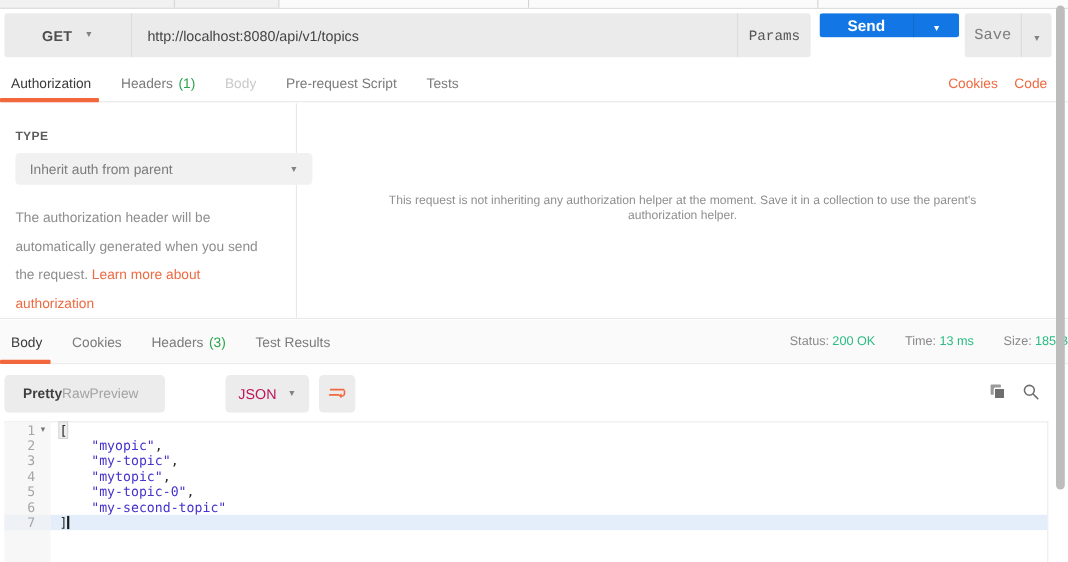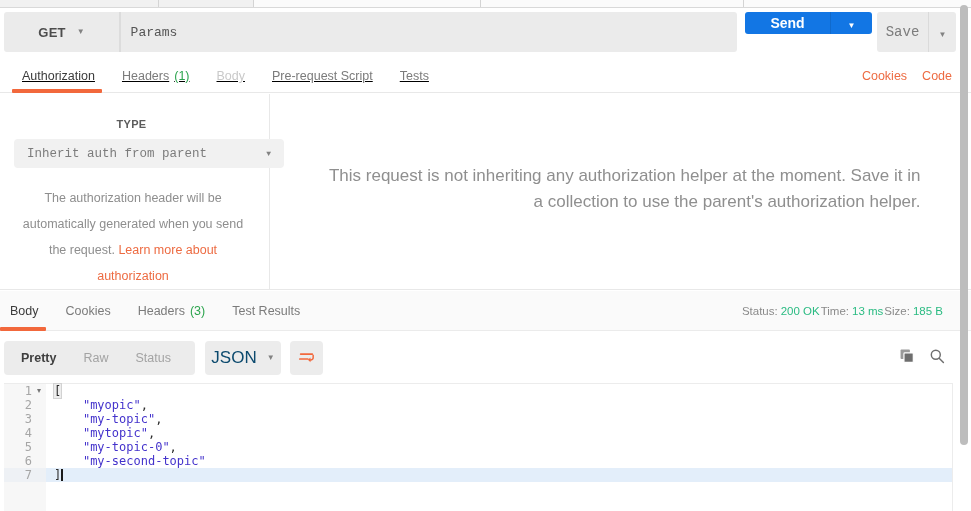--- a/index.html
+++ b/index.html
@@ -35,65 +35,65 @@
   .save-group { position:absolute; left:873px; top:0; width:79px; height:40px;
     border-radius:3px; overflow:hidden; display:flex; background:#ebebeb; }
   .save-main { flex:1; border:none; background:transparent; color:#7d7d7d; font-size:14px;
     cursor:pointer; font-family:Liberation Mono, monospace; }
   .save-caret { width:28px; border:none; background:transparent; cursor:pointer;
     border-left:1px solid #dadada; }
 
   
   .req-tabs { position:absolute; top:60px; left:0; width:100%; height:33px;
     border-bottom:1px solid #e8e8e8; display:flex; align-items:center;
-    padding-left:22px; gap:27px;text-decoration:underline; }
+    padding-left:10px; gap:27px; }
   .tab { position:relative; font-size:12.5px; color:#7b7b7b; cursor:pointer;
     height:100%; display:flex; align-items:center; gap:5px; }
   .tab .count { color:#2ca44e; }
   .tab.disabled { color:#c9c9c9; }
   .tab.active { color:#3b3b3b; }
   .tab.active::after { content:""; position:absolute; left:-10px; right:-7px;
     bottom:-1px; height:4px; background:#f2683c; border-radius:1px; }
   .req-links { position:absolute; top:69px; right:19px; display:flex; gap:15px; }
   .req-links a { font-size:12.5px; color:#ed6b42; cursor:pointer; text-decoration:none; }
 
   
   .auth-section { position:absolute; top:94px; left:0; width:100%; height:196px;
     display:flex; border-bottom:1px solid #e8e8e8; background:#fff; }
-  .auth-left { width:270px; border-right:1px solid #e8e8e8; padding:24px 20px 0 14px;text-align:center; }
+  .auth-left { width:270px; border-right:1px solid #e8e8e8; padding:24px 20px 0 14px; }
   .type-label { font-size:11px; font-weight:700; color:#5c5c5c; letter-spacing:.3px; }
   .type-select { margin-top:9px; width:270px; height:29px; background:#f1f1f1;
     border-radius:4px; display:flex; align-items:center; justify-content:space-between;
-    padding:0 13px; cursor:pointer;font-family:Liberation Mono, monospace; }
+    padding:0 13px; cursor:pointer; }
   .type-select span:first-child { font-size:12.5px; color:#7c7c7c; }
   .auth-desc { margin-top:17px; width:238px; font-size:12.5px; line-height:26px; color:#8e8e8e; }
   .learn-link { color:#ed6b42; text-decoration:none; cursor:pointer; }
   .auth-right { flex:1; display:flex; align-items:center; justify-content:center; }
-  .auth-message { width:600px; text-align:right; font-size:17px; line-height:26px;
+  .auth-message { width:600px; text-align:center; font-size:11px; line-height:14px;
     color:#8f8f8f; margin-top:-6px; }
 
   
   .resp-header { position:absolute; top:291px; left:0; width:100%; height:40px;
     background:#fafafa; border-bottom:1px solid #ebebeb; display:flex;
     align-items:center; }
   .resp-tabs { display:flex; align-items:center; gap:27px; padding-left:10px; height:100%; }
-  .resp-meta { margin-left:auto; display:flex; gap:1px; padding-right:28px; }
+  .resp-meta { margin-left:auto; display:flex; gap:27px; }
   .meta-item { font-size:11.5px; color:#8a8a8a; }
   .meta-item .val { color:#2abb82; margin-left:3px; }
 
   
   .resp-toolbar { position:absolute; top:332px; left:0; width:100%; height:50px; background:#fff; }
   .view-group { position:absolute; left:4px; top:9px; height:34px; background:#ececec;
-    border-radius:4px; display:flex; align-items:center; padding:0 24px 0 17px; gap:27px; }
+    border-radius:4px; display:flex; align-items:center; padding:0 24px 0 17px; }
   .view-mode { font-size:12.5px; color:#a3a3a3; cursor:pointer; }
   .view-mode.active { color:#3f3f3f; font-weight:600; }
   .format-select { position:absolute; left:205px; top:9px; width:76px; height:34px;
     background:#ececec; border-radius:4px; display:flex; align-items:center;
     justify-content:center; gap:10px; cursor:pointer; }
-  .format-select span:first-child { font-size:17px; color:#0c4a6e; }
+  .format-select span:first-child { font-size:13px; color:#be185d; }
   .wrap-btn { position:absolute; left:290px; top:9px; width:33px; height:34px;
     background:#ececec; border:none; border-radius:4px; cursor:pointer;
     display:flex; align-items:center; justify-content:center; }
   .right-icons { position:absolute; right:26px; top:15px; display:flex; gap:14px; }
   .right-icons span { cursor:pointer; display:flex; align-items:center; }
 
   
   .editor { position:absolute; top:383px; left:4px; right:18px; bottom:0;
     border-top:1px solid #ececec; border-right:1px solid #ececec;
     font-family:"DejaVu Sans Mono", monospace; font-size:12px; background:#fff; }
@@ -130,20 +130,21 @@
     <div class="sep" style="left:480px;"></div>
     <div class="sep" style="left:743px;"></div>
   </div>
 
   <div class="request-row" style="width:963px;">
     <div class="url-group">
       <div class="method-select">
         <span class="method-label">GET</span>
         <span class="caret">▼</span>
       </div>
+      <input class="url-input" value="http://localhost:8080/api/v1/topics" style="">
       <button class="params-btn">Params</button>
     </div>
     <div class="send-group">
       <button class="send-main">Send</button>
       <button class="send-caret">
         <span class="caret">▼</span>
       </button>
     </div>
     <div class="save-group">
       <button class="save-main">Save</button>
@@ -211,21 +212,21 @@
         <div class="meta-item"><span>Status:</span><span class="val">200 OK</span></div>
         <div class="meta-item"><span>Time:</span><span class="val">13 ms</span></div>
         <div class="meta-item"><span>Size:</span><span class="val">185 B</span></div>
       </div>
   </div>
 
   <div class="resp-toolbar">
     <div class="view-group" id="viewModes">
         <span class="view-mode active">Pretty</span>
         <span class="view-mode">Raw</span>
-        <span class="view-mode">Status</span>
+        <span class="view-mode">Preview</span>
       </div>
     <div class="format-select">
       <span>JSON</span>
       <span class="caret">▼</span>
     </div>
     <button class="wrap-btn">
       <svg width="17" height="16" viewBox="0 0 24 24">
         <rect x="2" y="5" width="20" height="2.6" rx="1.2" fill="#f2683c"></rect>
         <path d="M2 13.5 h12" stroke="#f2683c" stroke-width="2.6" stroke-linecap="round" fill="none"></path>
         <path d="M22 7 v4.5 a3.5 3.5 0 0 1 -3.5 3.5 h-2" stroke="#f2683c" stroke-width="2.2" fill="none"></path>

